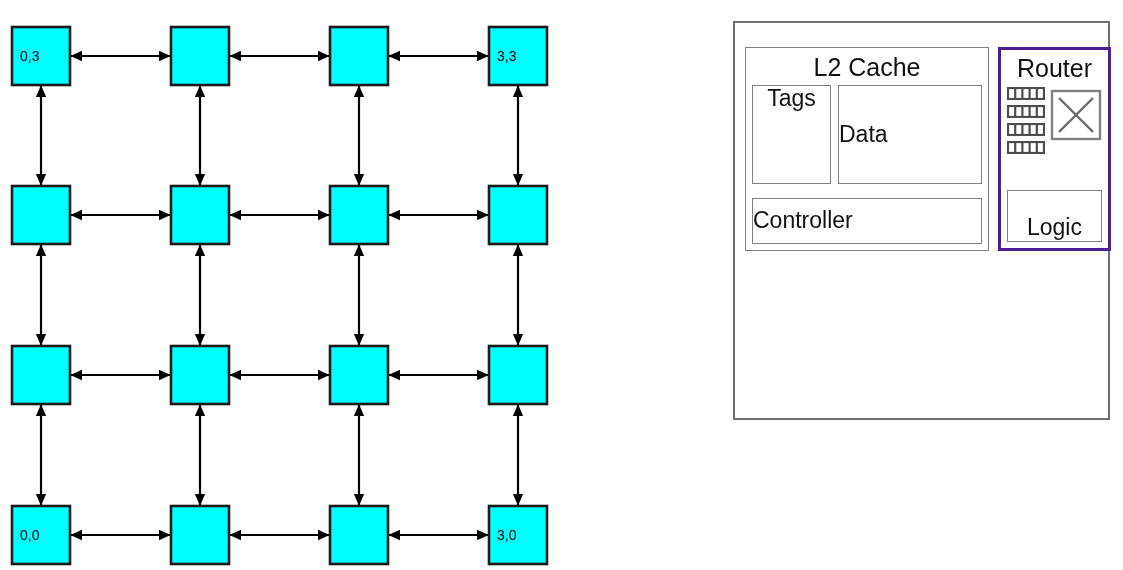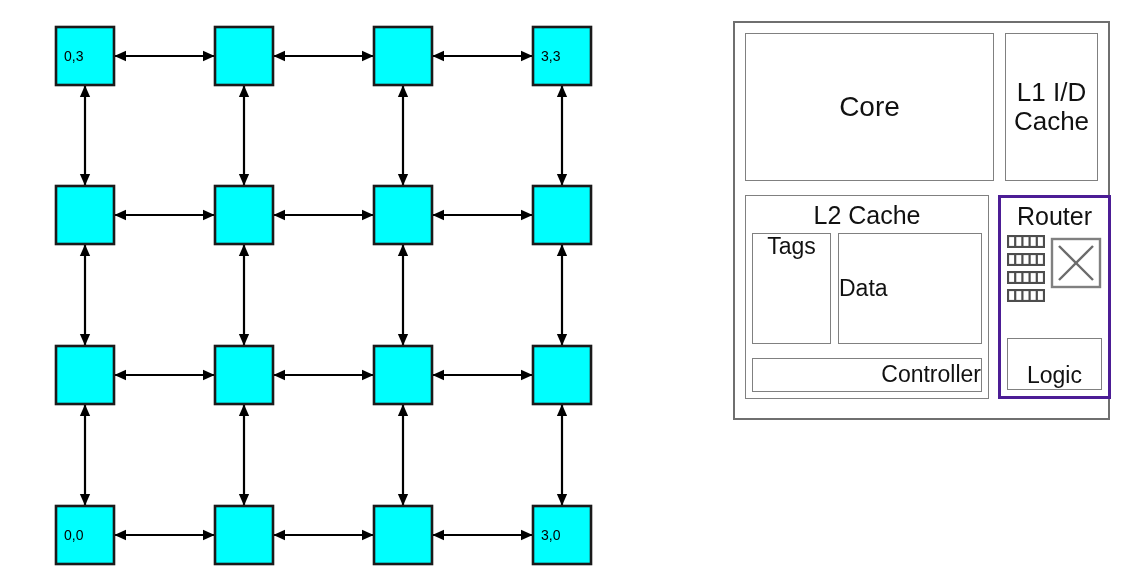--- a/index.html
+++ b/index.html
@@ -16,21 +16,20 @@
     -webkit-font-smoothing: antialiased;
   }
 
   
   #mesh-figure {
     position: absolute;
     left: 0;
     top: 0;
     width: 600px;
     height: 570px;
-    padding-left: 44px;
   }
   #mesh-svg { display: block; }
 
   .mesh-node-rect {
     fill: #00ffff;
     stroke: #1a1a1a;
     stroke-width: 2.6;
   }
   .mesh-node-label {
     font-family: "Liberation Sans", sans-serif;
@@ -121,25 +120,25 @@
     justify-content: center;
   }
   #data-block {
     flex: 1 1 auto;
     display: flex;
     align-items: center;
   }
   #tags-block .blk-title,
   #data-block .blk-title { font-size: 23px; }
   #controller-block {
-    height: 34px;
+    height: 46px;
     margin-top: 14px;
     display: flex;
     align-items: center;
-    justify-content: flex-end;
+    justify-content: flex-start;
   }
   #controller-block .blk-title { font-size: 23px; }
 
   
   #router-block {
     flex: 1 1 auto;
     border: 3px solid #4c1d95;
     padding: 4px 6px 6px 6px;
     display: flex;
     flex-direction: column;
@@ -281,29 +280,20 @@
     </g>
     <g>
       <rect class="mesh-node-rect" x="489" y="506" width="58" height="58"></rect>
       <text class="mesh-node-label" x="497" y="536">3,0</text>
     </g>
   </svg>
 </div>
 
 <div id="tile-figure">
 
-  <div id="tile-top-row">
-    <div id="core-block" class="blk">
-      <div class="blk-title">Core</div>
-    </div>
-    <div id="l1-block" class="blk">
-      <div class="blk-title">L1 I/D
-Cache</div>
-    </div>
-  </div>
 
   <div id="tile-bottom-row">
 
     <div id="l2-block" class="blk">
       <div id="l2-title" class="blk-title">L2 Cache</div>
       <div id="l2-mid-row">
         <div id="tags-block" class="blk">
           <div class="blk-title">Tags</div>
         </div>
         <div id="data-block" class="blk">

